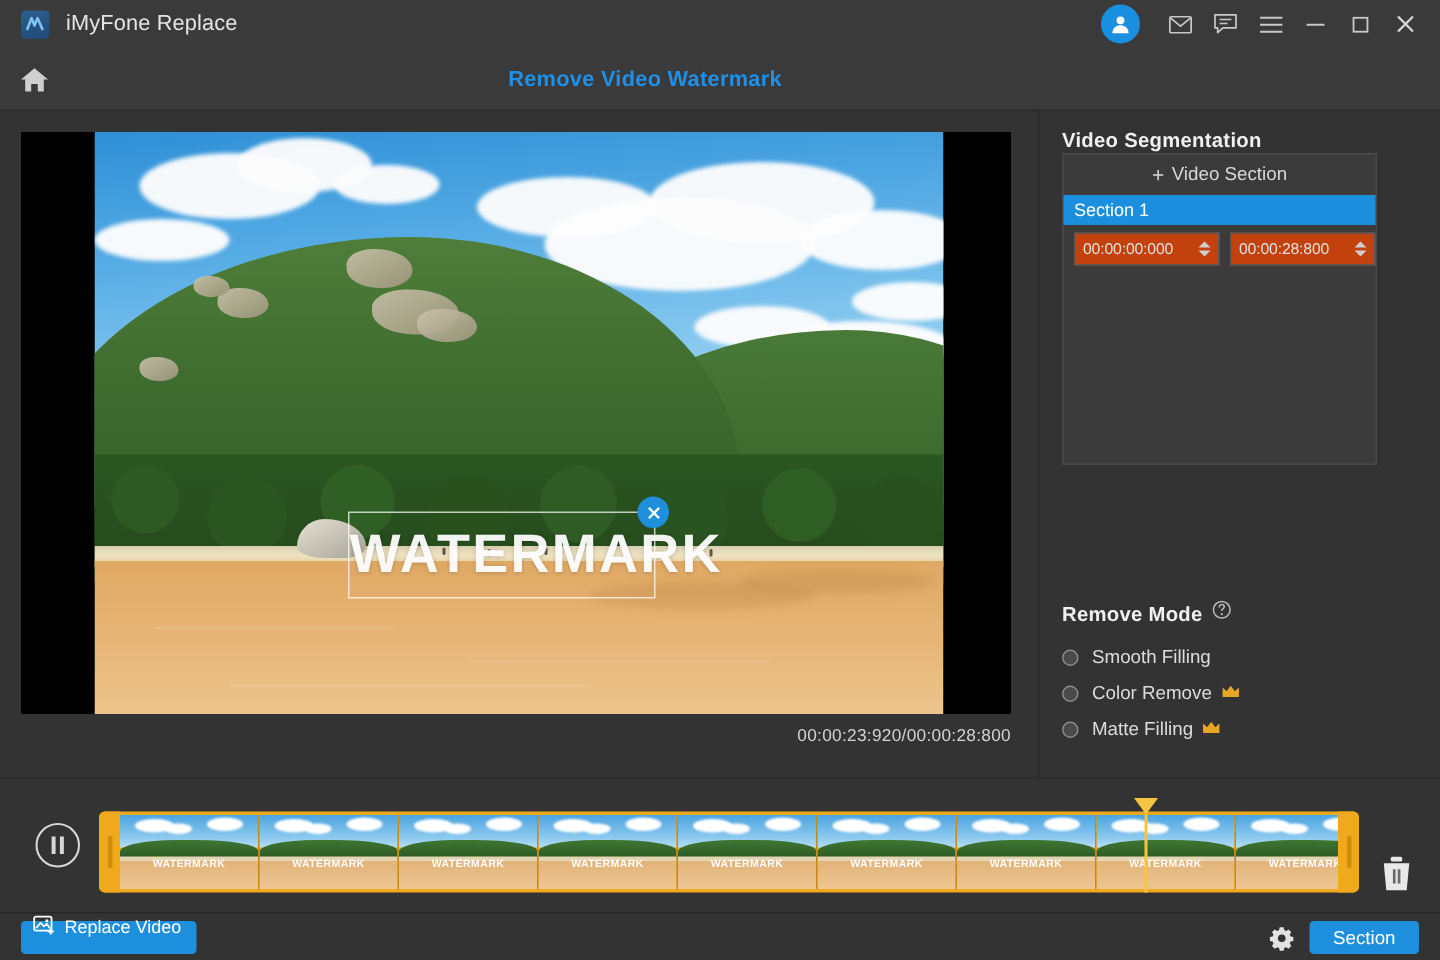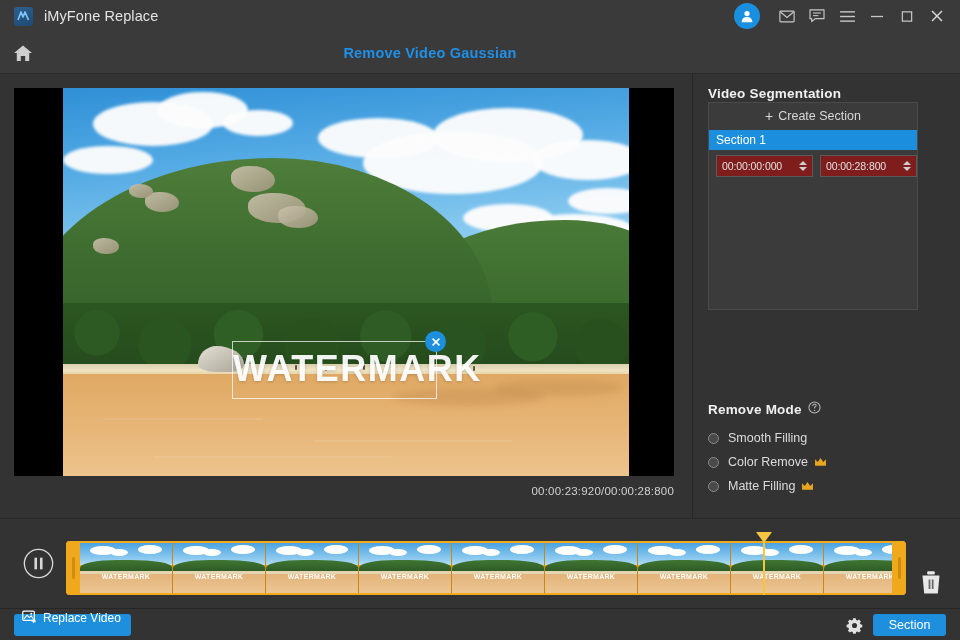--- a/index.html
+++ b/index.html
@@ -276,21 +276,21 @@
     margin-left: 7px;
     color: #ffffff;
     font-size: 12px;
   }
   #time-inputs {
     position: absolute; left: 7px; top: 52px;
     display: flex; gap: 7px;
   }
   .time-field {
     width: 97px; height: 22px;
-    background: #7f1d1d;
+    background: #c2410c;
     border: 1px solid #5a5a5a;
     display: flex; align-items: center;
     cursor: text;
   }
   .time-field .val {
     margin-left: 5px;
     color: #e0e0e0;
     font-size: 10.5px;
     letter-spacing: -.1px;
     white-space: nowrap;
@@ -541,21 +541,21 @@
       </div>
     </div>
   </div>
 
   <div id="toolbar">
     <div id="home-btn">
       <svg width="20" height="18" viewBox="0 0 20 18">
         <path d="M10 1.5 L19 9 H16.2 V17 H12.2 V12 H7.8 V17 H3.8 V9 H1 Z" fill="#cfcfcf"></path>
       </svg>
     </div>
-    <div id="page-title">Remove Video Gaussian</div>
+    <div id="page-title">Remove Video Watermark</div>
   </div>
 
   <div id="main">
     <div id="main-divider"></div>
 
     <div id="preview-area">
       <div id="video-stage">
         <div id="video-frame">
 
           <div class="sky"></div>
@@ -615,21 +615,21 @@
       <div id="time-readout">00:00:23:920/00:00:28:800</div>
     </div>
 
     <div id="right-panel">
 
       <div class="panel-heading" id="seg-heading">Video Segmentation</div>
 
       <div id="seg-box">
         <div id="create-section-btn">
           <span class="plus">+</span>
-          <span>Create Section</span>
+          <span>Video Section</span>
         </div>
 
         <div id="section-row">
           <span class="label">Section 1</span>
         </div>
 
         <div id="time-inputs">
           <div class="time-field">
             <span class="val">00:00:00:000</span>
             <span class="spinner">

